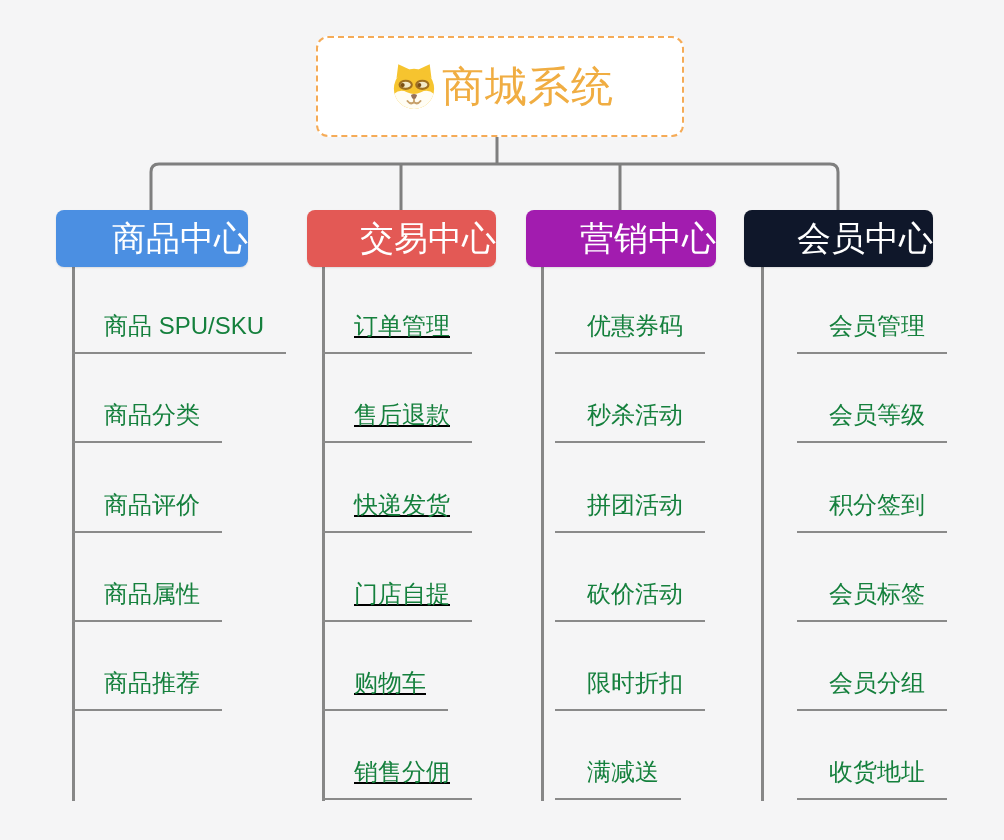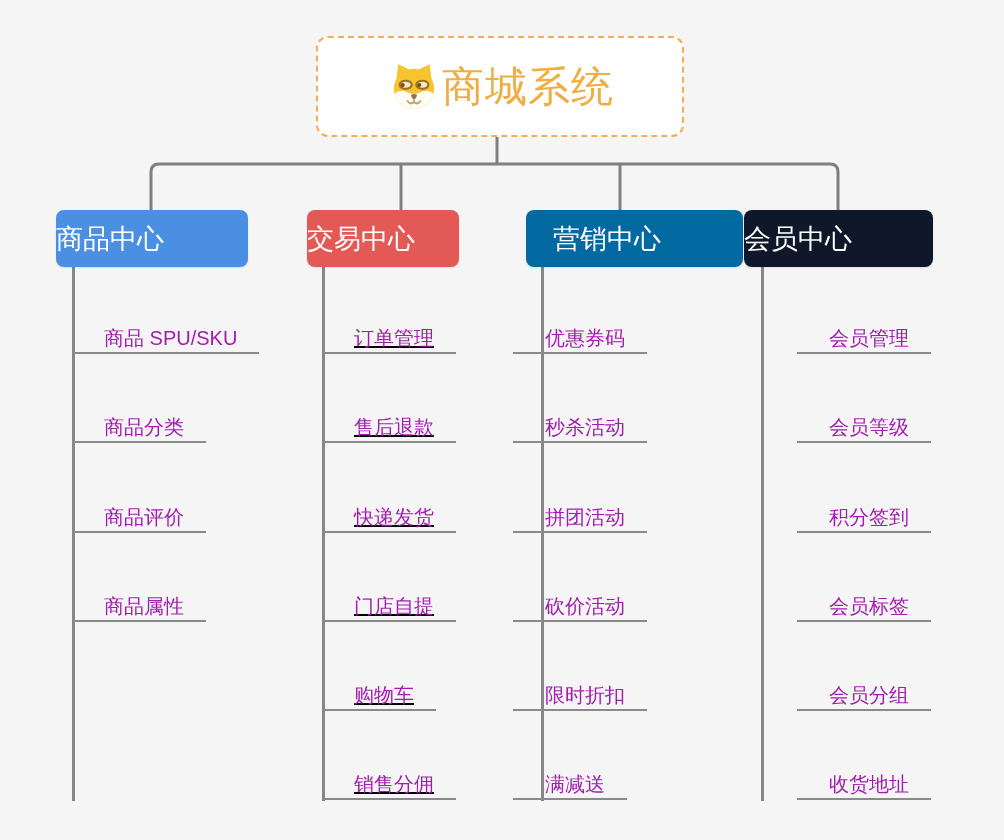--- a/index.html
+++ b/index.html
@@ -15,50 +15,50 @@
     position:absolute;left:316px;top:36px;width:368px;height:101px;
     background:#ffffff;border:2px dashed #f5ab57;border-radius:12px;
     display:flex;align-items:center;justify-content:center;
     box-sizing:border-box;z-index:2;
   }
   .root-title{font-size:42px;font-weight:500;color:#f0ad42;letter-spacing:1px;}
 
   
   .branch{
     position:absolute;top:210px;height:57px;border-radius:8px;
-    display:flex;align-items:center;justify-content:flex-start;
-    color:#ffffff;font-size:27px;z-index:2;
+    display:flex;align-items:center;justify-content:flex-end;
+    color:#ffffff;font-size:34px;z-index:2;
     box-shadow:0 1px 2px rgba(0,0,0,0.10);
   }
   .branch-1{left:56px;width:192px;}
-  .branch-2{left:307px;width:152px;}
+  .branch-2{left:307px;width:189px;}
   .branch-3{left:526px;width:190px;}
   .branch-4{left:744px;width:189px;}
 
   
   .child-line{
     position:absolute;top:267px;height:534px;width:3px;
     background:#878787;z-index:1;
   }
   .line-1{left:72px;}
   .line-2{left:322px;}
   .line-3{left:541px;}
   .line-4{left:761px;}
 
   
   .column{position:absolute;top:265px;z-index:2;}
   .col-1{left:72px;}
   .col-2{left:322px;text-decoration:underline;}
-  .col-3{left:513px;}
+  .col-3{left:555px;}
   .col-4{left:761px;margin-left:36px;}
   .sub-row{height:89.2px;display:flex;align-items:flex-end;}
   .sub-topic{
     display:inline-block;white-space:nowrap;
-    font-size:20px;color:#a21caf;
-    padding:0 22px 0 32px;
+    font-size:24px;color:#15803d;
+    padding:0 22px 10px 32px;
     border-bottom:2.5px solid #8a8a8a;
   }
 </style>
 </head>
 <body>
 
 <svg id="connector-svg" viewBox="0 0 1004 840" xmlns="http://www.w3.org/2000/svg">
   <g stroke="#7f7f7f" stroke-width="3" fill="none">
     <path d="M497 137 L497 164"></path>
     <path d="M151 210 L151 172 Q151 164 159 164 L830 164 Q838 164 838 172 L838 210"></path>
@@ -86,21 +86,21 @@
   </svg>
   <span class="root-title">商城系统</span>
 </div>
 
 <div class="branch branch-1" style="background-color: rgb(75, 143, 226);">
   <span>商品中心</span>
 </div>
 <div class="branch branch-2" style="background-color: rgb(227, 89, 85);">
   <span>交易中心</span>
 </div>
-<div class="branch branch-3" style="background-color: #0369a1; padding-left: 27px;">
+<div class="branch branch-3" style="background-color: #a21caf;">
   <span>营销中心</span>
 </div>
 <div class="branch branch-4" style="background-color: #0f172a;">
   <span>会员中心</span>
 </div>
 
 <div class="child-line line-1"></div>
 <div class="child-line line-2"></div>
 <div class="child-line line-3"></div>
 <div class="child-line line-4"></div>
@@ -110,20 +110,23 @@
       <span class="sub-topic">商品 SPU/SKU</span>
     </div>
   <div class="sub-row">
       <span class="sub-topic">商品分类</span>
     </div>
   <div class="sub-row">
       <span class="sub-topic">商品评价</span>
     </div>
   <div class="sub-row">
       <span class="sub-topic">商品属性</span>
+    </div>
+  <div class="sub-row">
+      <span class="sub-topic">商品推荐</span>
     </div>
 </div>
 
 <div class="column col-2">
   <div class="sub-row">
       <span class="sub-topic">订单管理</span>
     </div>
   <div class="sub-row">
       <span class="sub-topic">售后退款</span>
     </div>

